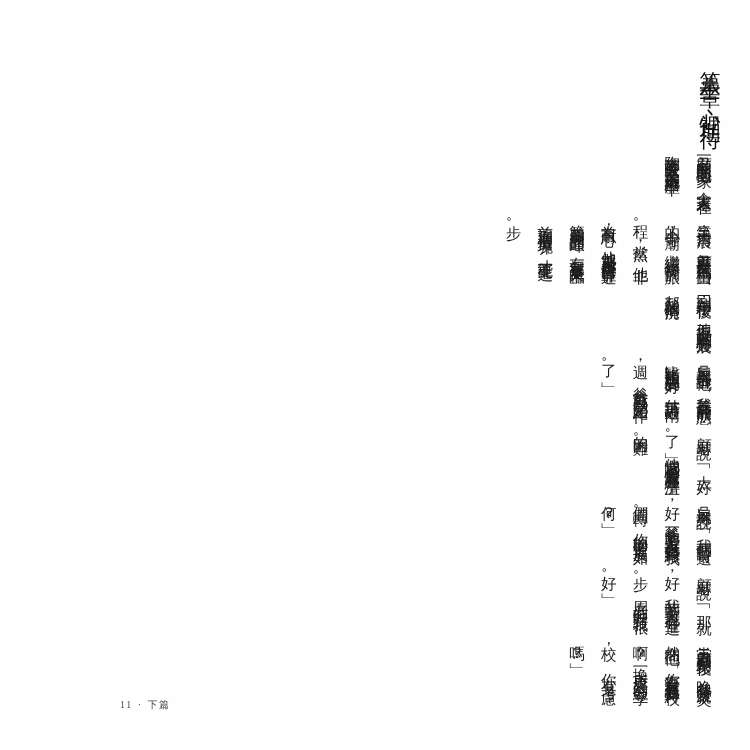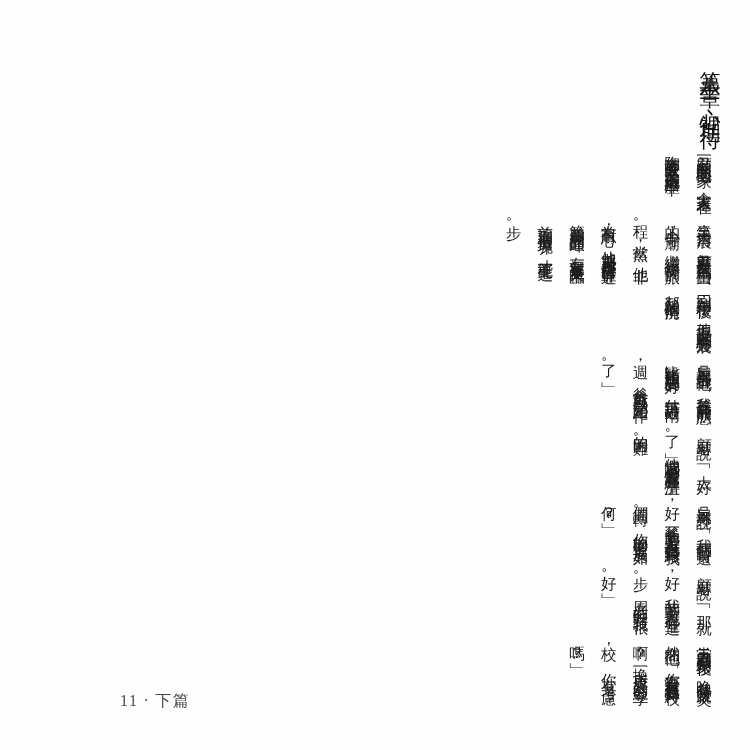--- a/index.html
+++ b/index.html
@@ -73,21 +73,21 @@
     line-height: 2.05;
     white-space: normal;
     text-align: justify;
   }
   .para.indent { padding-top: 24px; }
 
   .footer {
     position: absolute;
     left: 120px;
     bottom: 38px;
-    font-size: 16px;
+    font-size: 10px;
     letter-spacing: 1.5px;
     color: #4a4a4a;
     font-family: "Liberation Serif", "DejaVu Serif", serif;
   }
   .footer .dot { margin: 0 5px; }
 </style>
 </head>
 <body>
 
 <div class="page">

